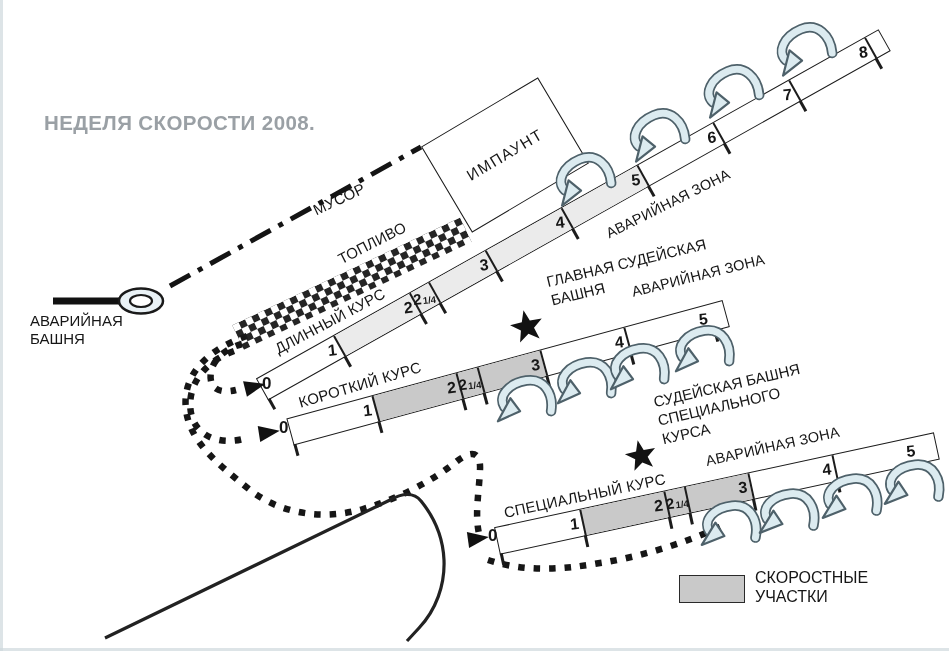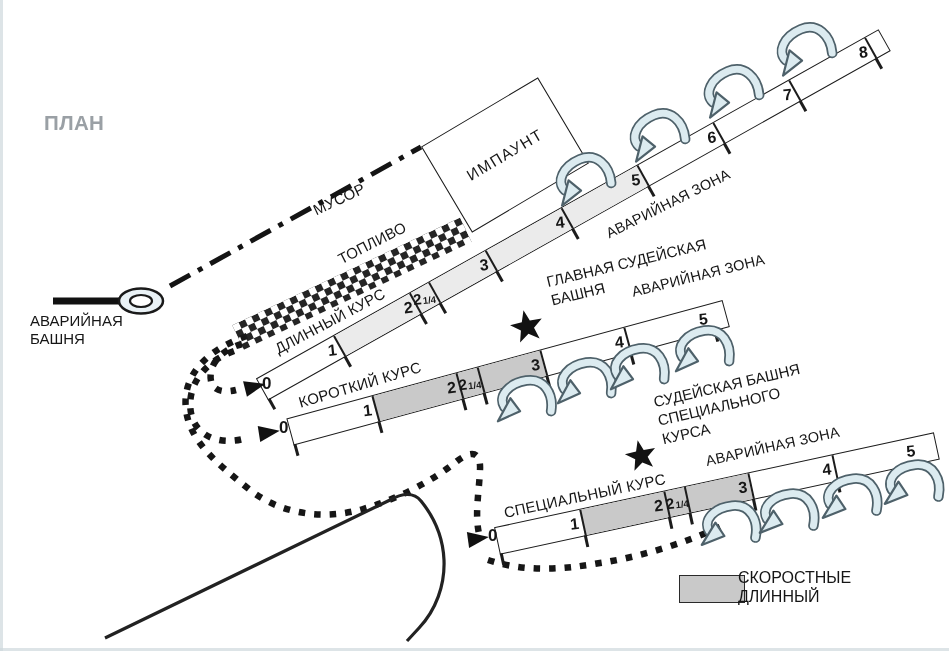--- a/index.html
+++ b/index.html
@@ -41,21 +41,21 @@
            justify-content:center;font-size:15.5px;letter-spacing:1.5px;}
   
   .checker{left:238px;top:324px;width:252px;height:27px;transform-origin:0 50%;
            transform:rotate(-25.3deg);
            background-image:conic-gradient(#1a1a1a 0 25%,transparent 0 50%,#1a1a1a 0 75%,transparent 0);
            background-size:14px 14px;opacity:.95;}
   
   .legend-box{left:679px;top:575px;width:64px;height:26px;border:1.6px solid #2a2a2a;
       background-color:#c9c9c9;
       background-image:radial-gradient(#9b9b9b 22%,transparent 24%);background-size:3.5px 3.5px;}
-  .legend-text{left:738px;top:568px;font-size:16px;line-height:19px;}
+  .legend-text{left:755px;top:568px;font-size:16px;line-height:19px;}
   
   .access-text{left:30px;top:312px;font-size:15px;line-height:18px;}
   
   .dashdot{stroke:#141414;stroke-width:5;fill:none;stroke-dasharray:23 9 5 9;}
   .dots{stroke:#161616;stroke-width:6.5;fill:none;stroke-dasharray:6.5 9;stroke-linecap:butt;}
   .road{stroke:#222;stroke-width:3.2;fill:none;}
   .thickline{stroke:#111;stroke-width:7;}
   .ub-dark{fill:none;stroke:#4e616a;stroke-width:10.5;stroke-linecap:round;}
   .ub-light{fill:none;stroke:#dcebf0;stroke-width:7;stroke-linecap:round;}
   .uhead{fill:#dcebf0;stroke:#4e616a;stroke-width:2.2;stroke-linejoin:round;}
@@ -263,21 +263,21 @@
           <span>5</span>
         </span>
       </div>
   </div>
 
   <div class="abs start0" style="left:262px;top:374px;">0</div>
   <div class="abs start0" style="left:279px;top:418px;">0</div>
   <div class="abs start0" style="left:488px;top:526px;">0</div>
 
   <div class="abs title">
-    <div>ПЛАН</div>
+    <div>НЕДЕЛЯ СКОРОСТИ 2008.</div>
   </div>
 
   <div class="abs lbl" style="left:314px;top:202px;transform:rotate(-25deg);">МУСОР</div>
   <div class="abs lbl" style="left:339px;top:251px;transform:rotate(-27deg);">ТОПЛИВО</div>
   <div class="abs lbl" style="left:276px;top:341px;transform:rotate(-28deg);">ДЛИННЫЙ КУРС</div>
   <div class="abs lbl" style="left:299px;top:394px;transform:rotate(-16.5deg);">КОРОТКИЙ КУРС</div>
   <div class="abs lbl" style="left:504px;top:504px;transform:rotate(-12deg);">СПЕЦИАЛЬНЫЙ КУРС</div>
   <div class="abs lbl lbl2" style="left:607px;top:226px;transform:rotate(-26.5deg);">АВАРИЙНАЯ ЗОНА</div>
   <div class="abs lbl lbl2" style="left:632px;top:284px;transform:rotate(-14deg);">АВАРИЙНАЯ ЗОНА</div>
   <div class="abs lbl lbl2" style="left:706px;top:453px;transform:rotate(-12.5deg);">АВАРИЙНАЯ ЗОНА</div>
@@ -293,21 +293,21 @@
   </div>
 
   <div class="abs access-text">
     <div>АВАРИЙНАЯ</div>
     <div>БАШНЯ</div>
   </div>
 
   <div class="abs legend-box"></div>
   <div class="abs legend-text">
     <div>СКОРОСТНЫЕ</div>
-    <div>ДЛИННЫЙ</div>
+    <div>УЧАСТКИ</div>
   </div>
 
   <svg class="layer" width="949" height="651" viewBox="0 0 949 651">
 
     <use href="#uturn" transform="translate(581,178) rotate(-29)"></use>
     <use href="#uturn" transform="translate(655,134) rotate(-29)"></use>
     <use href="#uturn" transform="translate(729,90) rotate(-29)"></use>
     <use href="#uturn" transform="translate(802,48) rotate(-29)"></use>
 
     <use href="#uturn" transform="translate(523,399) rotate(-15)"></use>

